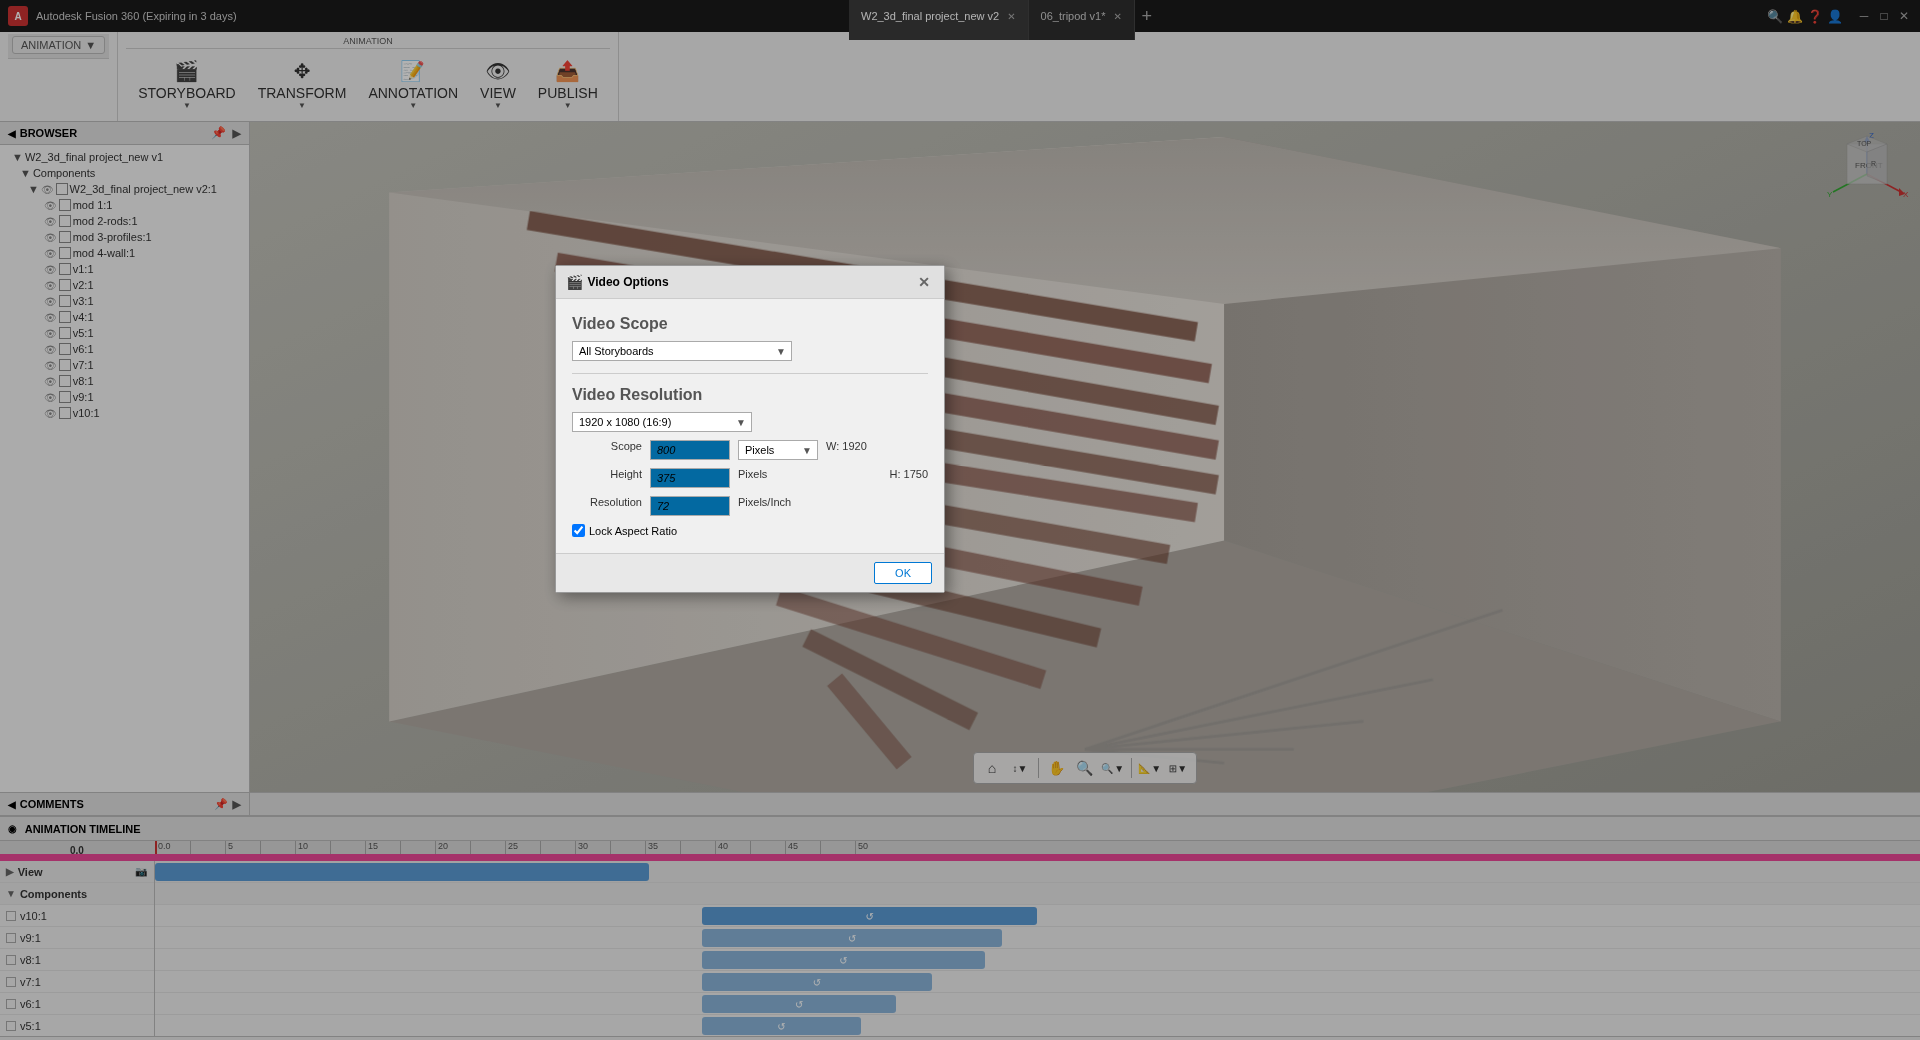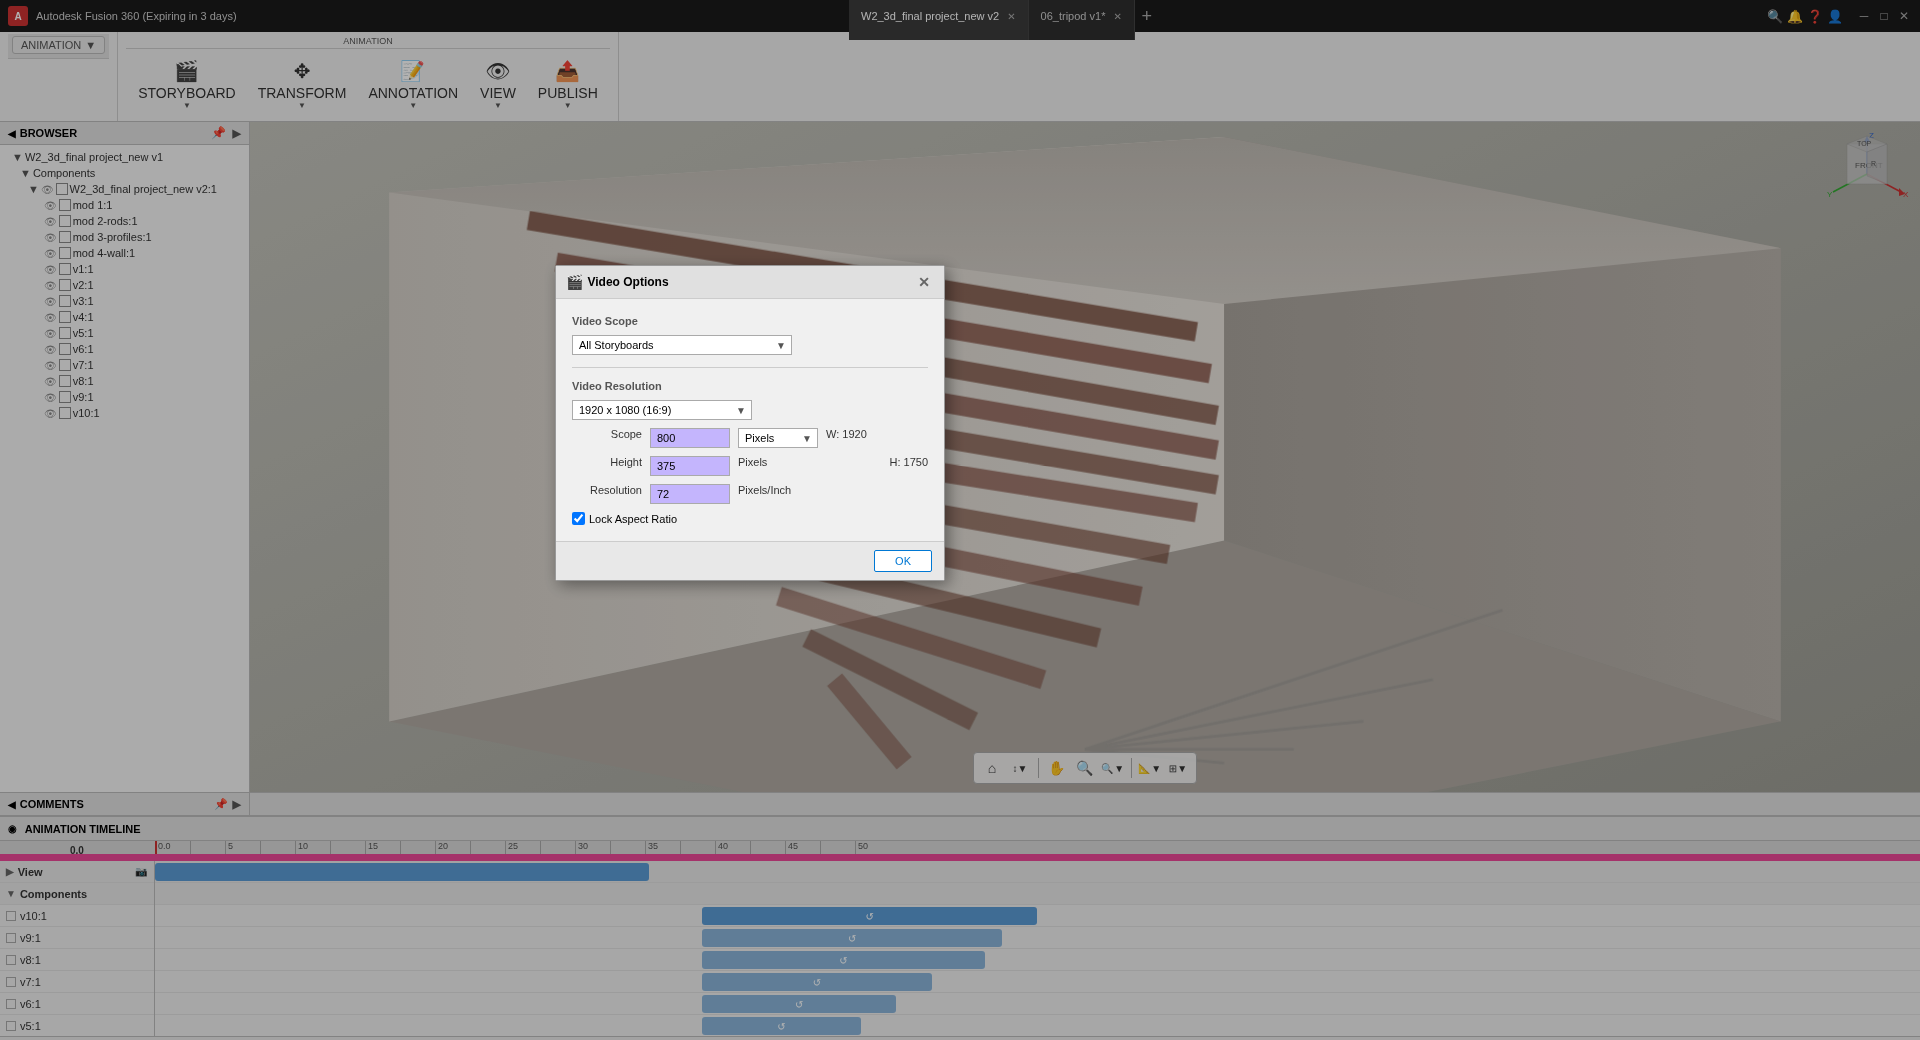--- a/index.html
+++ b/index.html
@@ -328,43 +328,44 @@
       width: 20px;
       height: 20px;
       display: flex;
       align-items: center;
       justify-content: center;
     }
 
     #dialog-body { padding: 16px; }
     
     .form-section-title {
-      font-size: 11px;
+      font-size: 16px;
       color: #555;
       margin-bottom: 8px;
       font-weight: bold;
     }
     .form-row {
       display: flex;
       align-items: flex-start;
       margin-bottom: 8px;
       gap: 8px;
     }
     .form-label {
       font-size: 11px;
       color: #333;
       min-width: 70px;
       text-align: right;
     }
     .form-input {
       border: 1px solid #aaa;
-      background: #c4b5fd;
+      background: #0369a1;
       padding: 3px 6px;
       font-size: 11px;
       width: 80px;
+      font-style: italic;
     }
     .form-select {
       border: 1px solid #aaa;
       background: #fff;
       padding: 3px 6px;
       font-size: 11px;
       width: 200px;
       appearance: none;
       cursor: pointer;
     }

